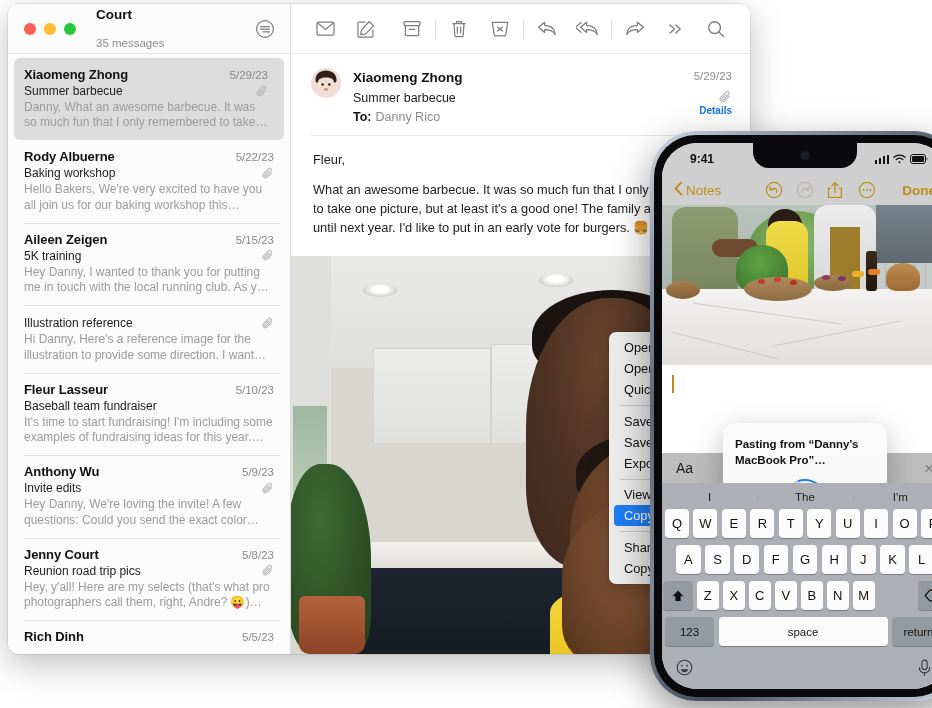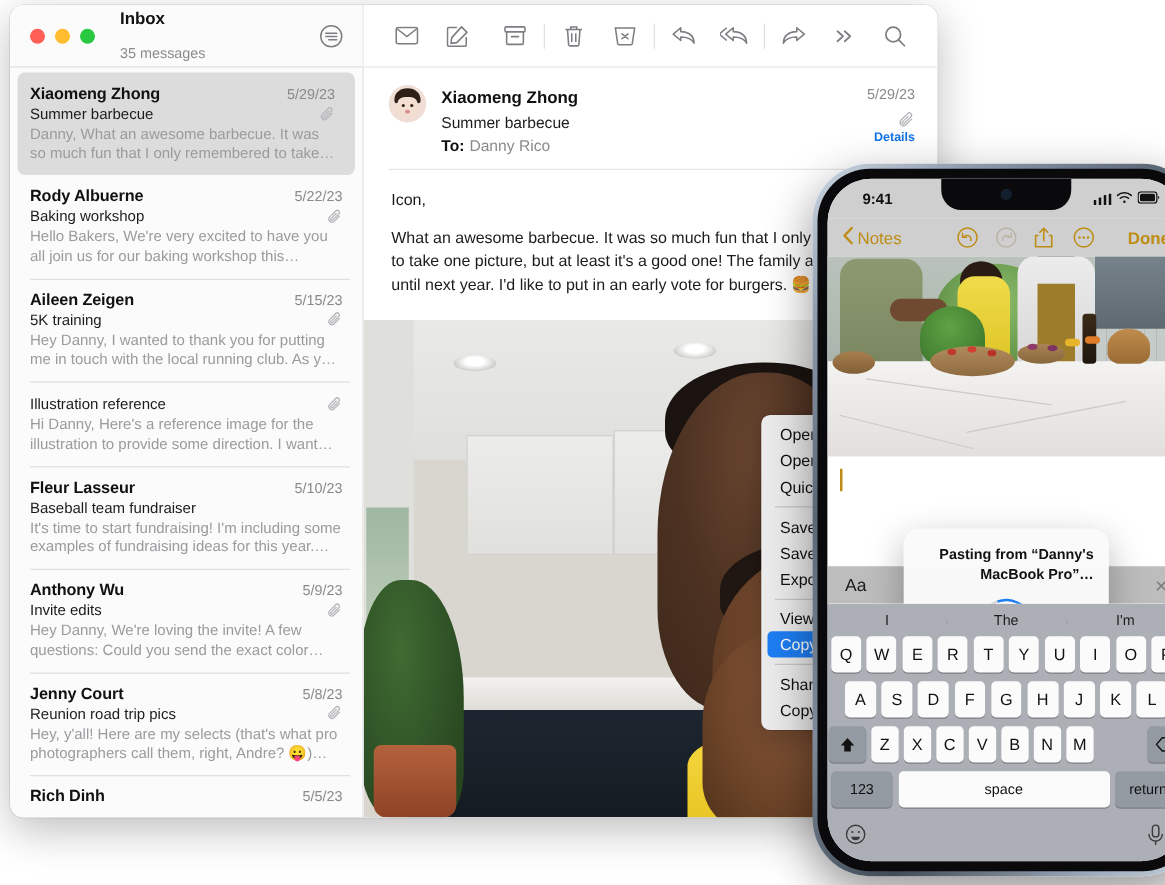--- a/index.html
+++ b/index.html
@@ -210,21 +210,21 @@
   .np-veg{ position:absolute; border-radius:50%; }
 
   #note-cursor{ position:absolute; left:10px; top:170px; width:2px; height:18px; background:#bd8d16; }
 
   
   #paste-dialog{
     position:absolute; left:50%; top:218px; transform:translateX(-50%);
     width:164px; background:rgba(250,250,250,.97); border-radius:13px;
     box-shadow:0 10px 30px rgba(0,0,0,.28); z-index:50; overflow:hidden;
   }
-  #pd-body{ padding:14px 12px 10px; text-align:right; }
+  #pd-body{ padding:14px 12px 10px; text-align:left; }
   #pd-title{ font-size:11.5px; font-weight:700; color:#111; line-height:1.35; }
   #pd-spinner{
     width:44px; height:44px; margin:11px auto 8px; border-radius:50%;
     border:2px solid #d2d2d4; border-top-color:#1d7ef3; transform:rotate(25deg);
   }
 
   
   #format-bar{
     position:absolute; left:0; right:0; bottom:0; height:30px; background:#bdbdbd;
     display:flex; align-items:center; padding:0 14px; z-index:30;
@@ -261,21 +261,21 @@
 <div id="mail-window">
 
   <div id="mail-sidebar">
     <div id="sidebar-titlebar">
       <div class="traffic">
         <span class="tl r"></span>
         <span class="tl y"></span>
         <span class="tl g"></span>
       </div>
       <div id="inbox-titles">
-        <div id="inbox-title">Inbox</div>
+        <div id="inbox-title">Court</div>
         <div id="inbox-count">35 messages</div>
       </div>
       <div id="filter-btn">
         <svg width="22" height="22" viewBox="0 0 22 22" fill="none" stroke="#7d7d82" stroke-width="1.2">
           <circle cx="11" cy="11" r="8.4"></circle>
           <line x1="6.6" y1="8.6" x2="15.4" y2="8.6" stroke-linecap="round"></line>
           <line x1="6.6" y1="11.2" x2="15.4" y2="11.2" stroke-linecap="round"></line>
           <line x1="9" y1="13.8" x2="15.4" y2="13.8" stroke-linecap="round"></line>
         </svg>
       </div>
@@ -479,21 +479,21 @@
               <path d="M10.3 6.3 5.6 11a2.7 2.7 0 0 1-3.8-3.8l5.3-5.3a1.8 1.8 0 0 1 2.6 2.6L4.4 9.8a.9.9 0 0 1-1.3-1.3l4.4-4.4"></path>
             </svg>
           </div>
           <div id="hdr-details">Details</div>
         </div>
       </div>
       <div id="hdr-rule"></div>
     </div>
 
     <div id="msg-body">
-      <p>Icon,</p>
+      <p>Fleur,</p>
       <p>What an awesome barbecue. It was so much fun that I only remembered to take one picture, but at least it's a good one! The family and I can't wait until next year. I'd like to put in an early vote for burgers. 🍔</p>
     </div>
 
     <div id="attachment-photo">
       <div class="ph ceiling"></div>
       <div class="ph canlight" style="left:72px; top:28px;"></div>
       <div class="ph canlight" style="left:248px; top:18px;"></div>
       <div class="ph canlight" style="left:400px; top:34px;"></div>
       <div class="ph leftwall"></div>
       <div class="ph window"></div>

